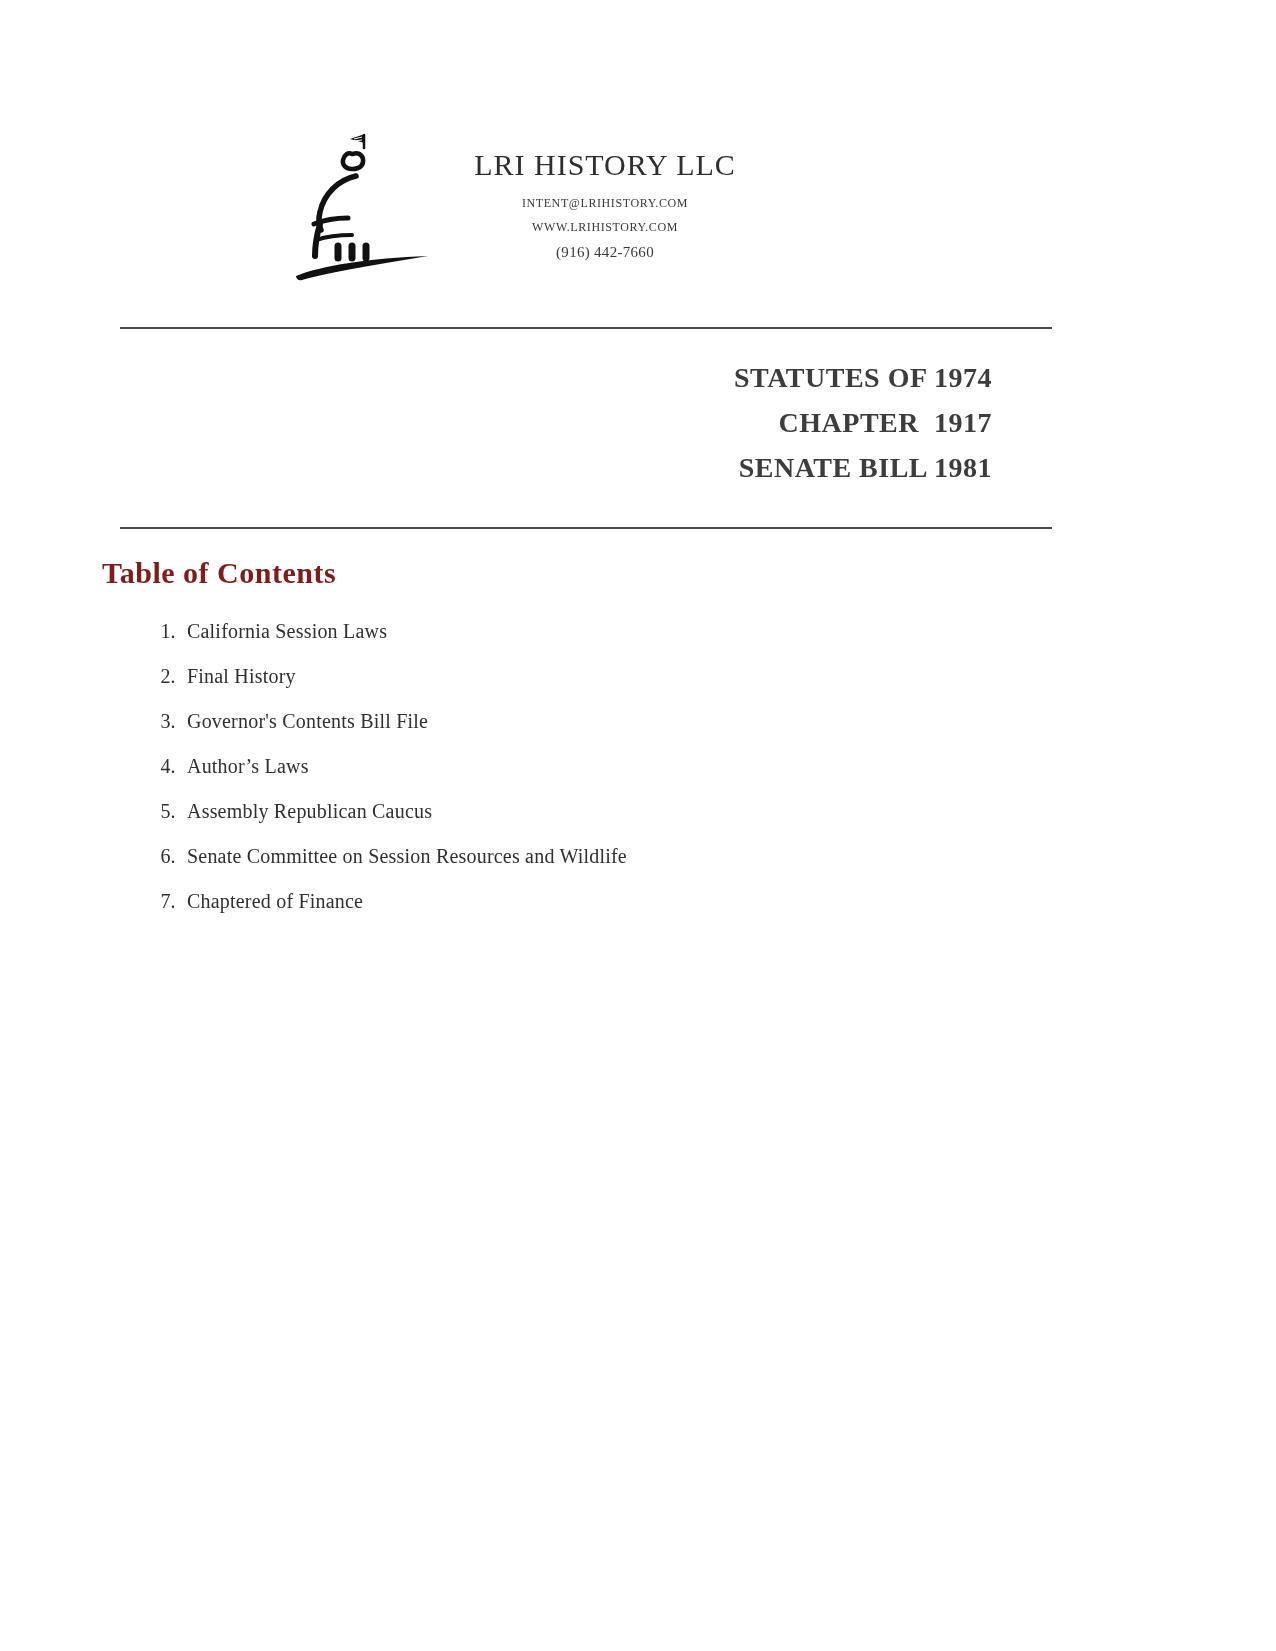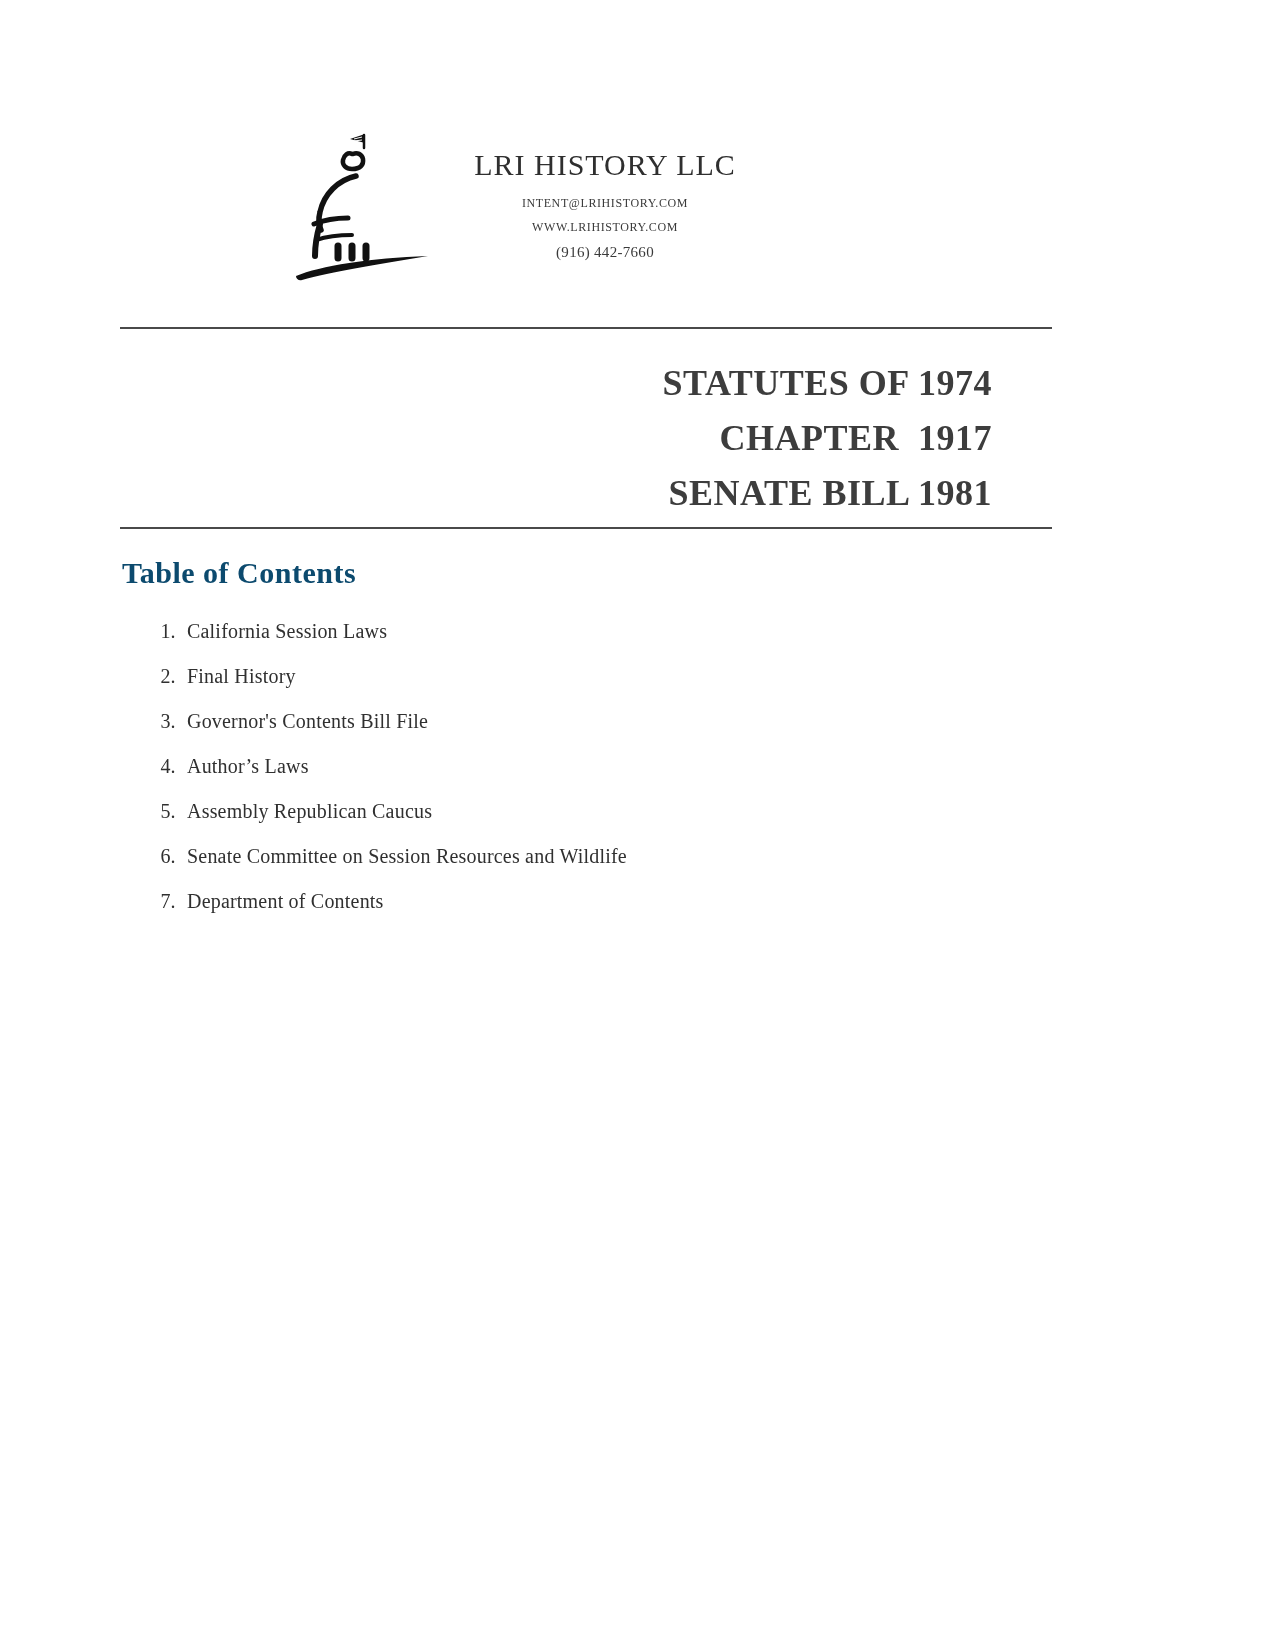--- a/index.html
+++ b/index.html
@@ -63,36 +63,36 @@
   .rule-bottom { top: 527px; }
 
   
   .statutes-block {
     position: absolute;
     top: 362px;
     right: 284px;
     text-align: right;
   }
   .doc-line {
-    font-size: 36px;
+    font-size: 28px;
     font-weight: bold;
     color: #3d3d3d;
     letter-spacing: 0.5px;
     margin-bottom: 13px;
     white-space: pre;
   }
 
   
   .toc-title {
     position: absolute;
-    left: 122px;
+    left: 102px;
     top: 556px;
     font-size: 30px;
     font-weight: bold;
-    color: #0c4a6e;
+    color: #7f1d1d;
     letter-spacing: 0.5px;
   }
   .toc-list {
     position: absolute;
     left: 143px;
     top: 620px;
     margin: 0;
     padding: 0 0 0 38px;
     font-size: 20px;
     color: #303030;
@@ -150,16 +150,16 @@
 
   <div class="toc-title">Table of Contents</div>
 
   <ol class="toc-list">
     <li>California Session Laws</li>
     <li>Final History</li>
     <li>Governor's Contents Bill File</li>
     <li>Author’s Laws</li>
     <li>Assembly Republican Caucus</li>
     <li>Senate Committee on Session Resources and Wildlife</li>
-    <li>Department of Contents</li>
+    <li>Chaptered of Finance</li>
   </ol>
 
 </div>
 
 </body></html>

